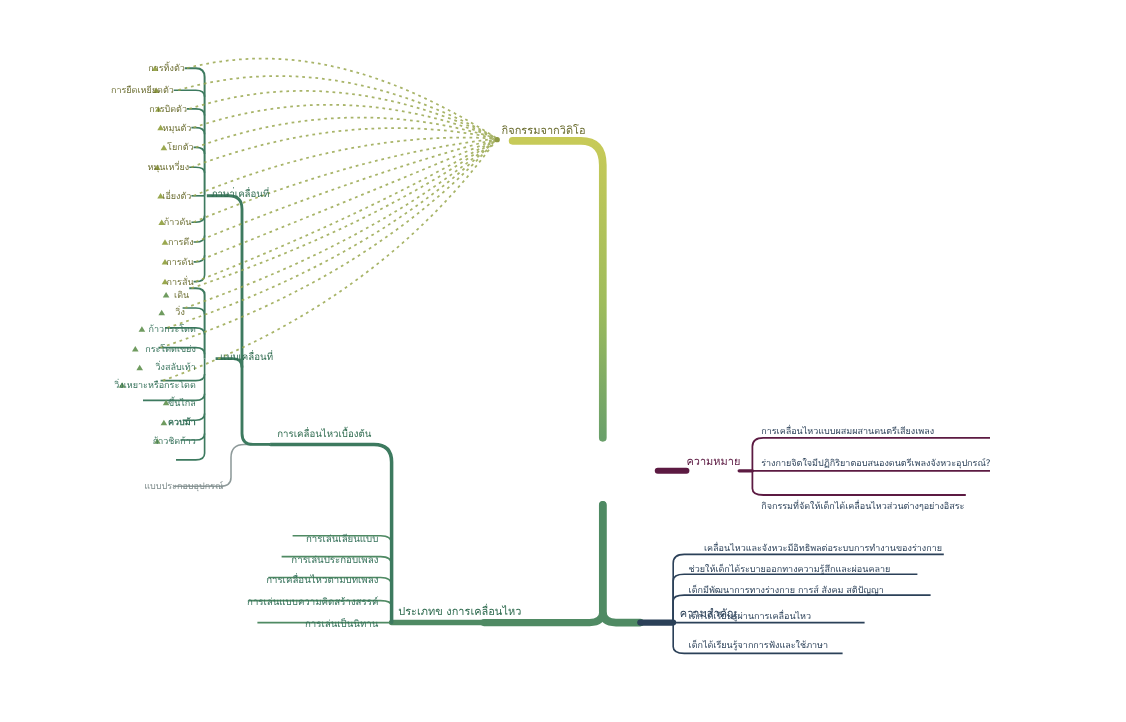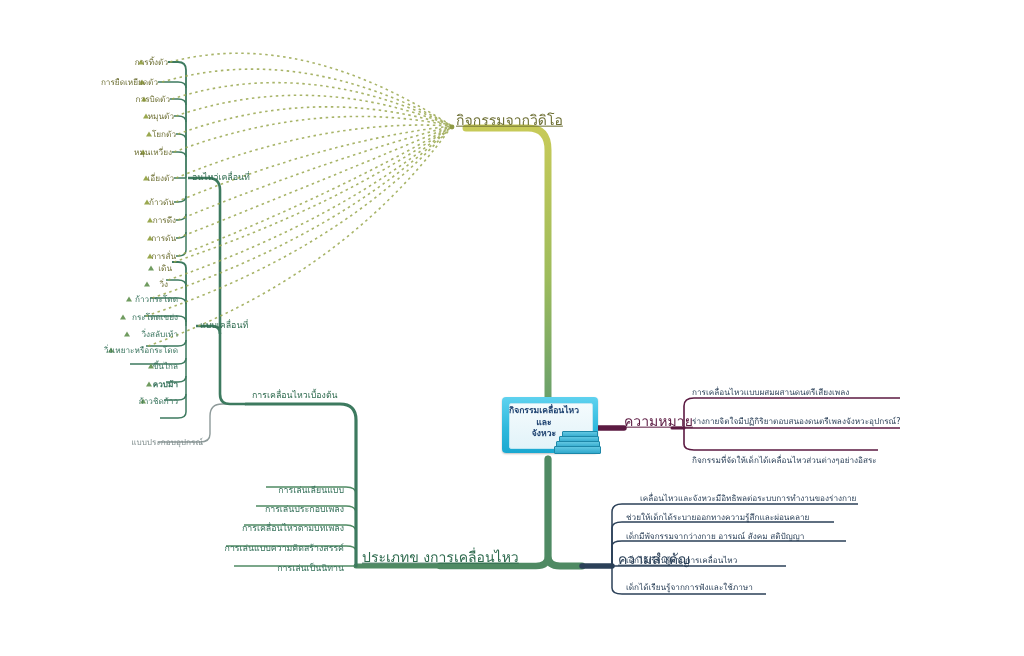--- a/index.html
+++ b/index.html
@@ -24,21 +24,21 @@
   .lbl.r{ text-align:right; }
 
   
   .c-green   { color:#2f6b4f; }
   .c-green2  { color:#35715a; }
   .c-olive   { color:#6d6f33; }
   .c-purple  { color:#5c1a42; }
   .c-navy    { color:#2b4058; }
   .c-grey    { color:#7d8b8b;margin-left:45px; }
 
-  .f10{font-size:14px;text-decoration:underline;}
+  .f10{font-size:10px;}
   .f9{font-size:8.8px;}
   .f85{font-size:8.2px;}
 
   
   #center-node{
     position:absolute;
     left:502px;top:397px;
     width:96px;height:62px;
   }
   #center-node .screen-outer{
@@ -171,40 +171,26 @@
       <path d="M178,256 Q336,194 452,126"></path>
       <path d="M174,262 Q340,206 452,126"></path>
       <path d="M168,280 Q342,220 452,126"></path>
       <path d="M152,298 Q340,236 452,126"></path>
       <path d="M146,316 Q340,252 452,126"></path>
       <path d="M148,346 Q344,276 452,126"></path>
     </g>
     <circle cx="452" cy="127" r="2.4" fill="#8f9a45"></circle>
   </svg>
 
-  <div id="center-node">
-    <div class="screen-outer"></div>
-    <div class="screen-inner"></div>
-    <div class="screen-text">
-      <span>กิจกรรมเคลื่อนไหวและ</span><br>
-      <span>จังหวะ</span>
-    </div>
-    <div class="keyboard">
-      <div class="kb-row" style="left:8px;top:0px;width:34px;height:5px;"></div>
-      <div class="kb-row" style="left:5px;top:5px;width:38px;height:5px;"></div>
-      <div class="kb-row" style="left:2px;top:10px;width:42px;height:5px;"></div>
-      <div class="kb-row" style="left:0px;top:15px;width:45px;height:6px;"></div>
-    </div>
-  </div>
 
   <div class="lbl f10 c-olive" style="left:456px;top:120px;">กิจกรรมจากวิดิโอ</div>
 
   <div class="lbl f9 c-green" style="left:252px;top:396px;">การเคลื่อนไหวเบื้องต้น</div>
 
-  <div class="lbl f9 c-green" style="left:192px;top:178px;">อนไหว่เคลื่อนที่</div>
+  <div class="lbl f9 c-green" style="left:192px;top:178px;">ภาษา่เคลื่อนที่</div>
 
   <div class="lbl f9 c-green" style="left:200px;top:326px;">แบบเคลื่อนที่</div>
 
   <div class="lbl f85 c-grey" style="left:158px;top:442px;transform:translate(-100%,-50%);">แบบประกอบอุปกรณ์</div>
 
   <div class="tri" style="left:138px;top:62px;"></div>
   <div class="lbl f85 c-olive r" style="left:168px;top:62px;transform:translate(-100%,-50%);">การทิ้งตัว</div>
 
   <div class="tri" style="left:139px;top:82px;"></div>
   <div class="lbl f85 c-olive r" style="left:158px;top:82px;transform:translate(-100%,-50%);">การยืดเหยียดตัว</div>
@@ -274,17 +260,17 @@
   <div class="lbl f10 c-purple" style="left:624px;top:421px;">ความหมาย</div>
 
   <div class="lbl f85 c-navy" style="left:692px;top:392px;">การเคลื่อนไหวแบบผสมผสานดนตรีเสียงเพลง</div>
   <div class="lbl f85 c-navy" style="left:692px;top:421px;">ร่างกายจิตใจมีปฏิกิริยาตอบสนองดนตรีเพลงจังหวะอุปกรณ์?</div>
   <div class="lbl f85 c-navy" style="left:692px;top:432px;margin-top:28px;">กิจกรรมที่จัดให้เด็กได้เคลื่อนไหวส่วนต่างๆอย่างอิสระ</div>
 
   <div class="lbl f10 c-navy" style="left:618px;top:559px;">ความสำคัญ</div>
 
   <div class="lbl f85 c-navy" style="left:640px;top:498px;">เคลื่อนไหวและจังหวะมีอิทธิพลต่อระบบการทำงานของร่างกาย</div>
   <div class="lbl f85 c-navy" style="left:626px;top:517px;">ช่วยให้เด็กได้ระบายออกทางความรู้สึกและผ่อนคลาย</div>
-  <div class="lbl f85 c-navy" style="left:626px;top:536px;">เด็กมีพัจกรรมจากว่างกาย อารมณ์ สังคม สติปัญญา</div>
+  <div class="lbl f85 c-navy" style="left:626px;top:536px;">เด็กมีพัฒนาการทางร่างกาย การส์ สังคม สติปัญญา</div>
   <div class="lbl f85 c-navy" style="left:626px;top:560px;">เด็กได้เรียนรู้ผ่านการเคลื่อนไหว</div>
   <div class="lbl f85 c-navy" style="left:626px;top:588px;font-family:Liberation Mono, monospace;">เด็กได้เรียนรู้จากการฟังและใช้ภาษา</div>
 
 </div>
 
 </body></html>

